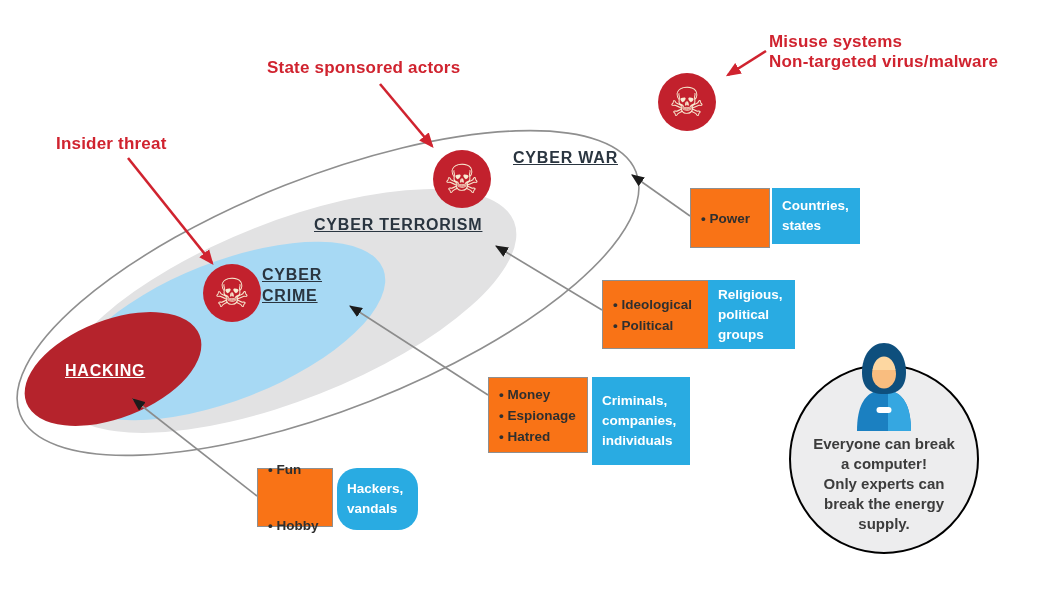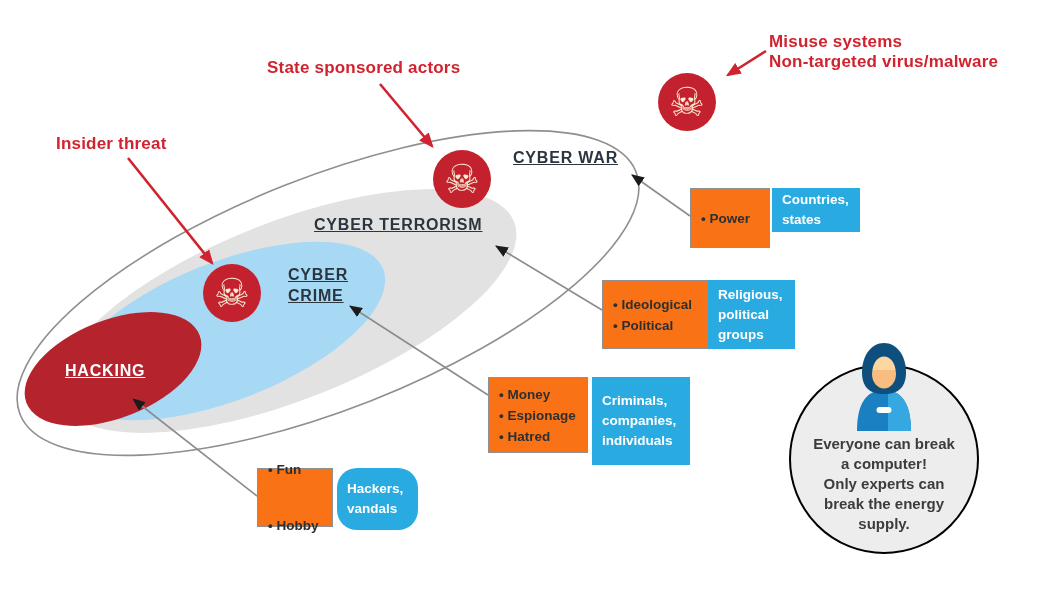--- a/index.html
+++ b/index.html
@@ -9,21 +9,21 @@
   }
   svg.layer { position:absolute; left:0; top:0; }
 
   
   .tier-label {
     position:absolute; font-weight:700; font-size:16px; letter-spacing:.8px;
     color:#2a3540; line-height:21px; white-space:pre-line;text-decoration:underline;
   }
   #lbl-war        { left:513px; top:147px; }
   #lbl-terrorism  { left:314px; top:214px; }
-  #lbl-crime      { left:288px; top:264px; }
+  #lbl-crime      { left:262px; top:264px; }
   #lbl-hacking    { left:65px;  top:360px; color:#ffffff; }
 
   
   .red-label {
     position:absolute; color:#d0232f; font-weight:700; font-size:17px;
     line-height:20px; white-space:pre-line; letter-spacing:.2px;
   }
   #red-insider { left:56px;  top:134px; }
   #red-state   { left:267px; top:58px;  }
   #red-misuse  { left:769px; top:32px;  }
@@ -55,21 +55,21 @@
 
   
   .blue-box {
     position:absolute; background:#29abe2; color:#ffffff; box-sizing:border-box;
     display:flex; flex-direction:column; justify-content:center; padding-left:10px;
     font-size:13.5px; font-weight:700; line-height:20px; white-space:pre-line;
   }
   #box-hackers   { left:337px; top:468px; width:81px; height:62px;border-radius:20px; }
   #box-criminals { left:592px; top:377px; width:98px; height:88px; }
   #box-religious { left:708px; top:280px; width:87px; height:69px; }
-  #box-countries { left:772px; top:188px; width:88px; height:44px; }
+  #box-countries { left:772px; top:188px; width:88px; height:56px; }
 
   
   #badge {
     position:absolute; left:789px; top:364px; width:190px; height:190px;
     border-radius:50%; background:#ededee; border:2px solid #000000;
     box-sizing:border-box;
   }
   #badge-text {
     position:absolute; left:0; right:0; top:68px; text-align:center;
     font-size:15px; font-weight:700; line-height:20px; color:#3c3c3c;

